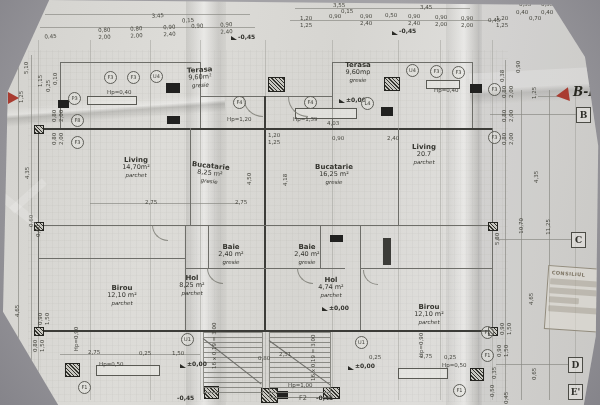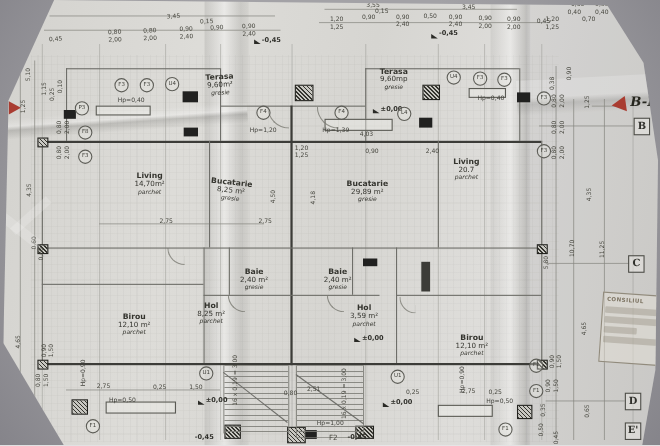--- a/index.html
+++ b/index.html
@@ -318,36 +318,36 @@
       <div class="ar">12,10 m²</div>
       <div class="fl">parchet</div>
     </div>
     <div class="room" style="left:328px;top:61px;width:60px;">
       <div class="nm">Terasa</div>
       <div class="ar">9,60mp</div>
       <div class="fl">gresie</div>
     </div>
     <div class="room" style="left:303px;top:163px;width:62px;">
       <div class="nm">Bucatarie</div>
-      <div class="ar">29,89 m²</div>
+      <div class="ar">16,25 m²</div>
       <div class="fl">gresie</div>
     </div>
     <div class="room" style="left:394px;top:143px;width:60px;">
       <div class="nm">Living</div>
       <div class="ar">20.7</div>
       <div class="fl">parchet</div>
     </div>
     <div class="room" style="left:277px;top:243px;width:60px;">
       <div class="nm">Baie</div>
       <div class="ar">2,40 m²</div>
       <div class="fl">gresie</div>
     </div>
     <div class="room" style="left:301px;top:276px;width:60px;">
       <div class="nm">Hol</div>
-      <div class="ar">3,59 m²</div>
+      <div class="ar">4,74 m²</div>
       <div class="fl">parchet</div>
     </div>
     <div class="room" style="left:399px;top:303px;width:60px;">
       <div class="nm">Birou</div>
       <div class="ar">12,10 m²</div>
       <div class="fl">parchet</div>
     </div>
 
     <div class="mk" style="left:104px;top:71px;">F3</div>
     <div class="mk" style="left:127px;top:71px;">F3</div>

